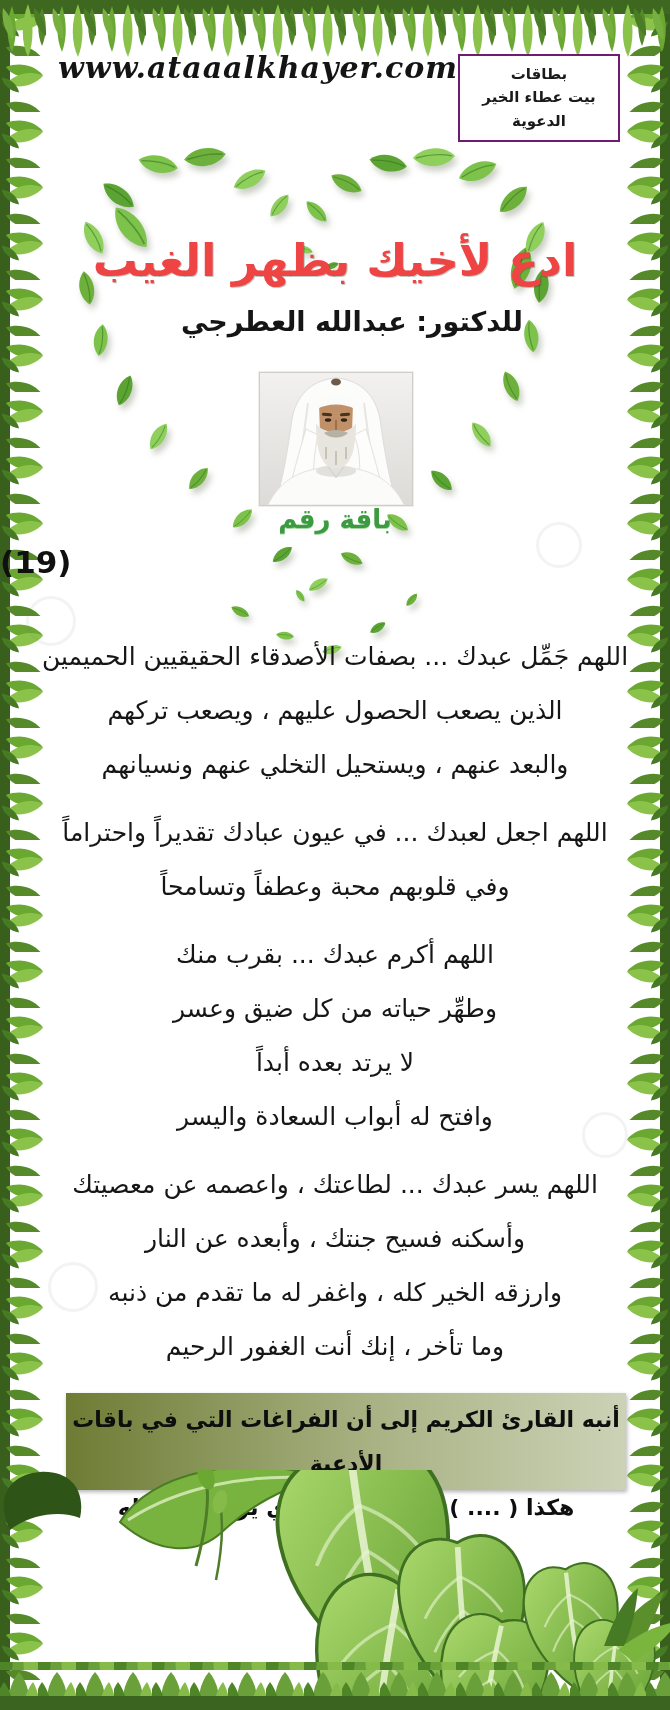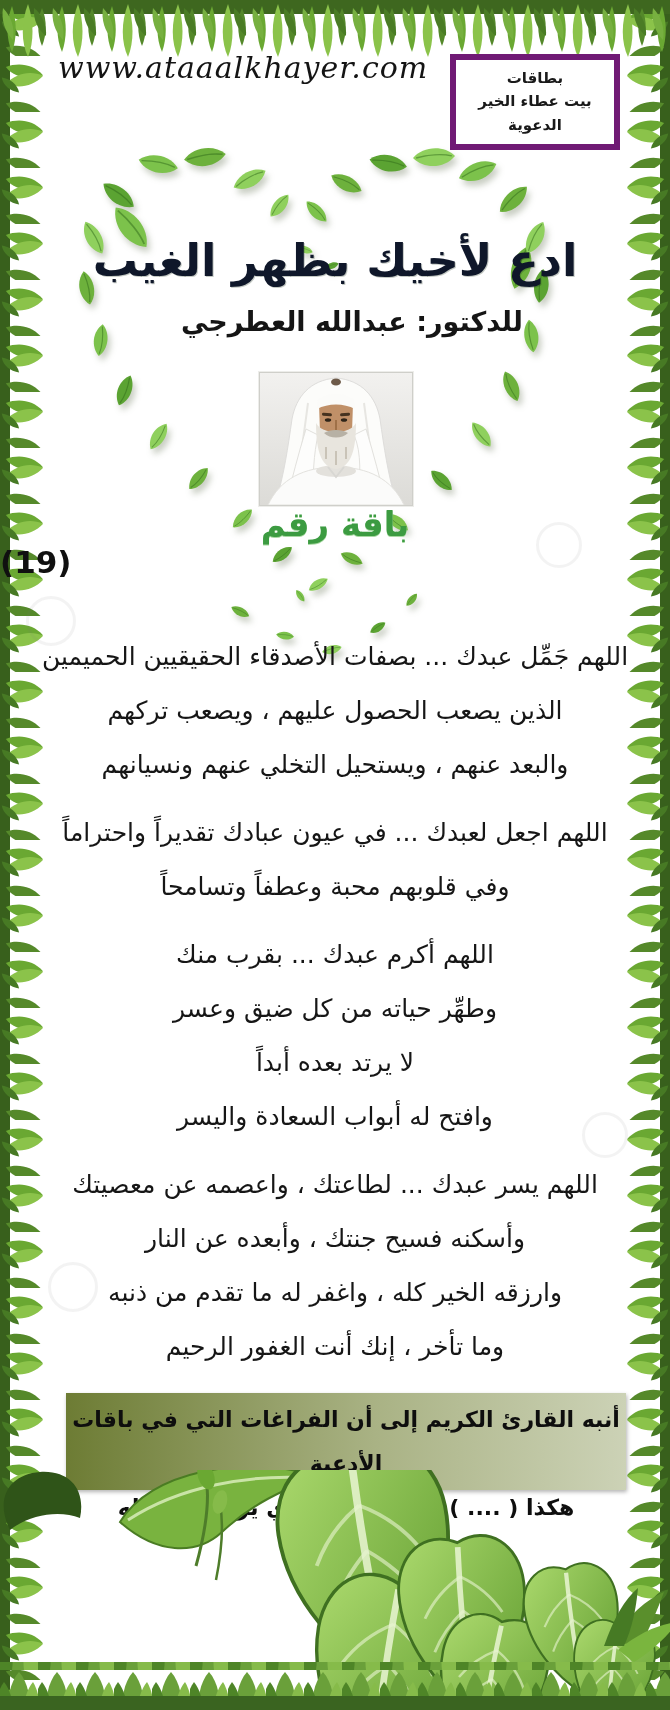--- a/index.html
+++ b/index.html
@@ -7,40 +7,40 @@
         font-family:"DejaVu Sans",sans-serif;}
   .card svg{display:block;}
 
   
   .b-top{position:absolute;top:0;left:0;}
   .b-left{position:absolute;top:0;left:0;}
   .b-right{position:absolute;top:0;right:0;}
   .b-bottom{position:absolute;left:0;bottom:0;}
 
   .website{position:absolute;top:50px;left:58px;width:360px;text-align:center;
-           font-family:"DejaVu Serif",serif;font-style:italic;font-weight:400;
+           font-family:"DejaVu Serif",serif;font-style:italic;font-weight:700;
            font-size:30px;color:#141414;letter-spacing:1px;}
 
-  .badge{position:absolute;top:54px;right:50px;width:150px;border:6px solid #701a75;
+  .badge{position:absolute;top:54px;right:50px;width:150px;border:2px solid #701a75;
          background:#fff;text-align:center;direction:rtl;font-size:15px;font-weight:700;
          padding:7px 4px;line-height:1.55;color:#1a1a1a;}
 
   .heart{position:absolute;top:118px;left:70px;
          filter:drop-shadow(3px 5px 3px rgba(60,80,40,.28));}
 
   .title{position:absolute;top:234px;left:0;width:100%;margin:0;text-align:center;direction:rtl;
-         font-size:45px;font-weight:700;color:#0f172a;text-shadow:1px 1px 0 rgba(20,40,20,.25);}
+         font-size:45px;font-weight:700;color:#ef4444;text-shadow:1px 1px 0 rgba(20,40,20,.25);}
   .author{position:absolute;top:306px;left:17px;width:100%;text-align:center;direction:rtl;
           font-size:27px;font-weight:700;color:#151515;}
 
   .photo{position:absolute;top:372px;left:259px;width:152px;height:132px;
          border:1px solid #cfcfca;box-shadow:0 0 0 1px #ededea;}
 
   .bouquet{position:absolute;top:504px;left:0;width:100%;text-align:center;direction:rtl;
-           font-size:34px;font-weight:700;color:#3c9b41;text-shadow:0 1px 0 #a8d8a2;}
+           font-size:26px;font-weight:700;color:#3c9b41;text-shadow:0 1px 0 #a8d8a2;}
   .number{position:absolute;top:544px;left:0;width:100%;text-align:left;
           font-size:31px;font-weight:700;color:#101010;}
 
   .dua{position:absolute;top:630px;left:36px;right:36px;text-align:center;direction:rtl;
        color:#161616;font-size:25px;}
   .pg{margin:0 0 14px 0;}
   .dline{line-height:54px;white-space:nowrap;}
 
   .note{position:absolute;top:1393px;left:56px;right:44px;height:97px;
         background:linear-gradient(to left,#ccd2b6 0%,#a9b284 45%,#6d7c34 100%);

